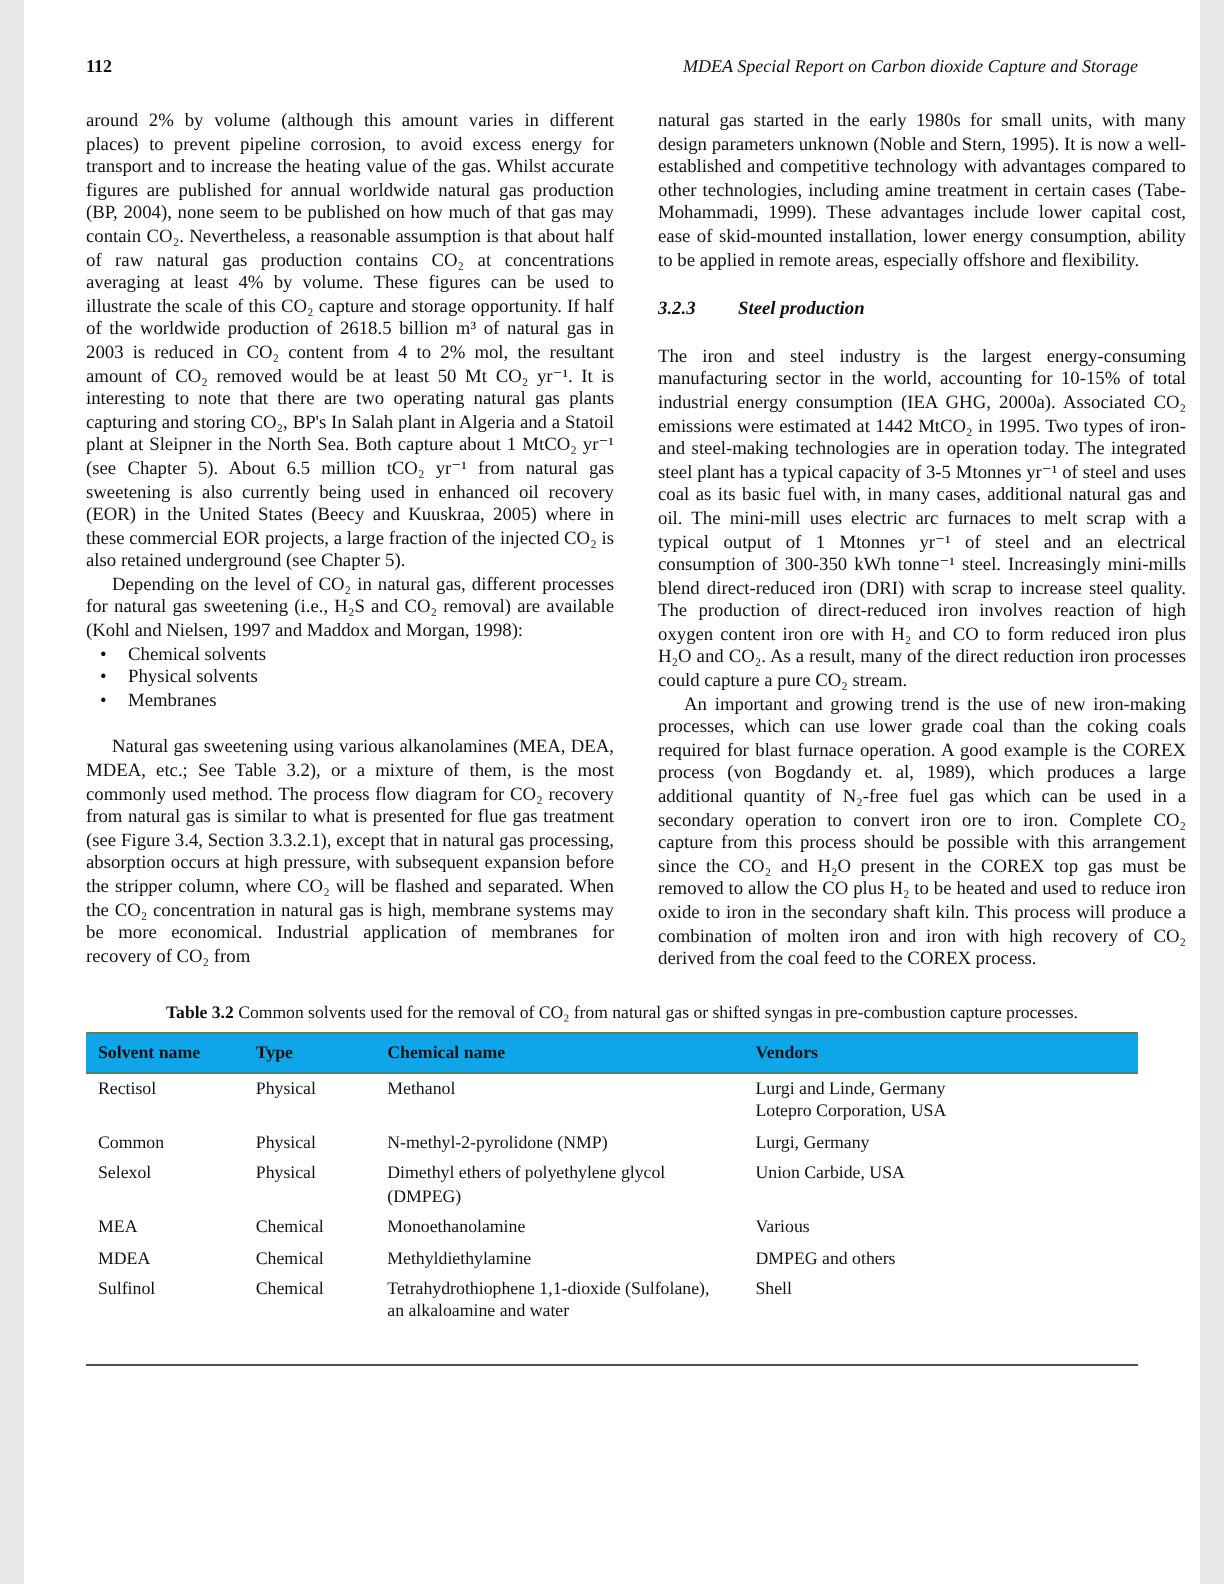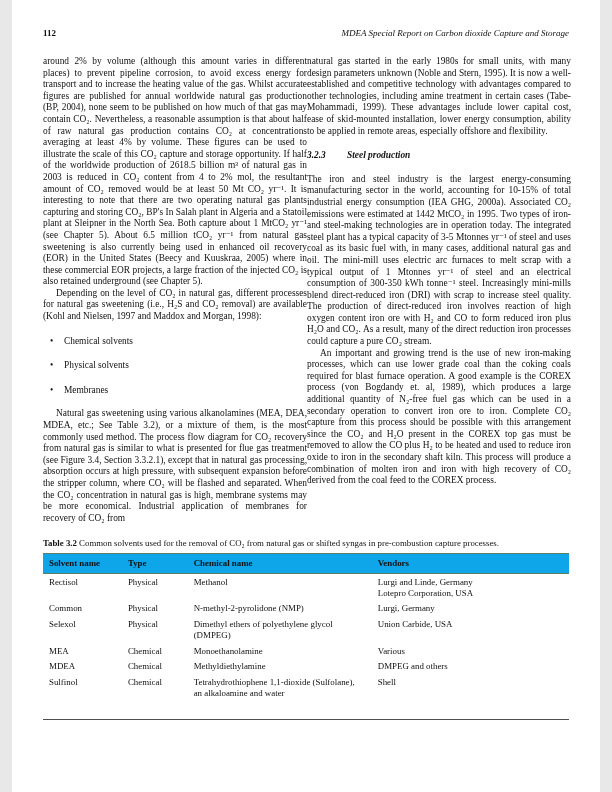--- a/index.html
+++ b/index.html
@@ -19,48 +19,50 @@
     display: flex;
     justify-content: space-between;
     align-items: baseline;
     font-size: 9px;
     line-height: 11px;
   }
   .page-num { font-weight: bold; }
   .running-title { font-style: italic; }
   .columns {
     display: flex;
+    gap: 22px;
     margin-top: 17px;
   }
   .col {
     flex: 0 0 264px;
     width: 264px;
     font-size: 9.4px;
     line-height: 11.6px;
     text-align: justify;
   }
   .col p { margin: 0; }
   p.indent { text-indent: 13px; }
   .bullet-list { margin: 0; }
-  .bullet-item { display: flex; padding-left: 7px; text-align: left; margin-top: 13px; }
+  .bullet-item { display: flex; padding-left: 7px; text-align: left; }
   .bullet-item::before { content: "\2022"; width: 14px; flex: 0 0 14px; }
   .gap-top { margin-top: 12px !important; }
   .section-heading {
     font-weight: bold;
     font-style: italic;
     margin: 13px 0 12px 0;
     text-align: left;
   }
   .section-heading .sec-num { display: inline-block; width: 40px; font-style: italic; }
   .table-block { margin-top: 14px; }
   .table-caption {
     font-size: 8.8px;
     line-height: 11px;
     margin-bottom: 4px;
     text-align: left;
+    margin-left: 40px;
   }
   .table-caption .cap-label { font-weight: bold; }
   table.solvents {
     width: 100%;
     border-collapse: collapse;
     table-layout: fixed;
   }
   table.solvents th {
     background: #0ea5e9;
     border-top: 1.4px solid #5d7f63;

